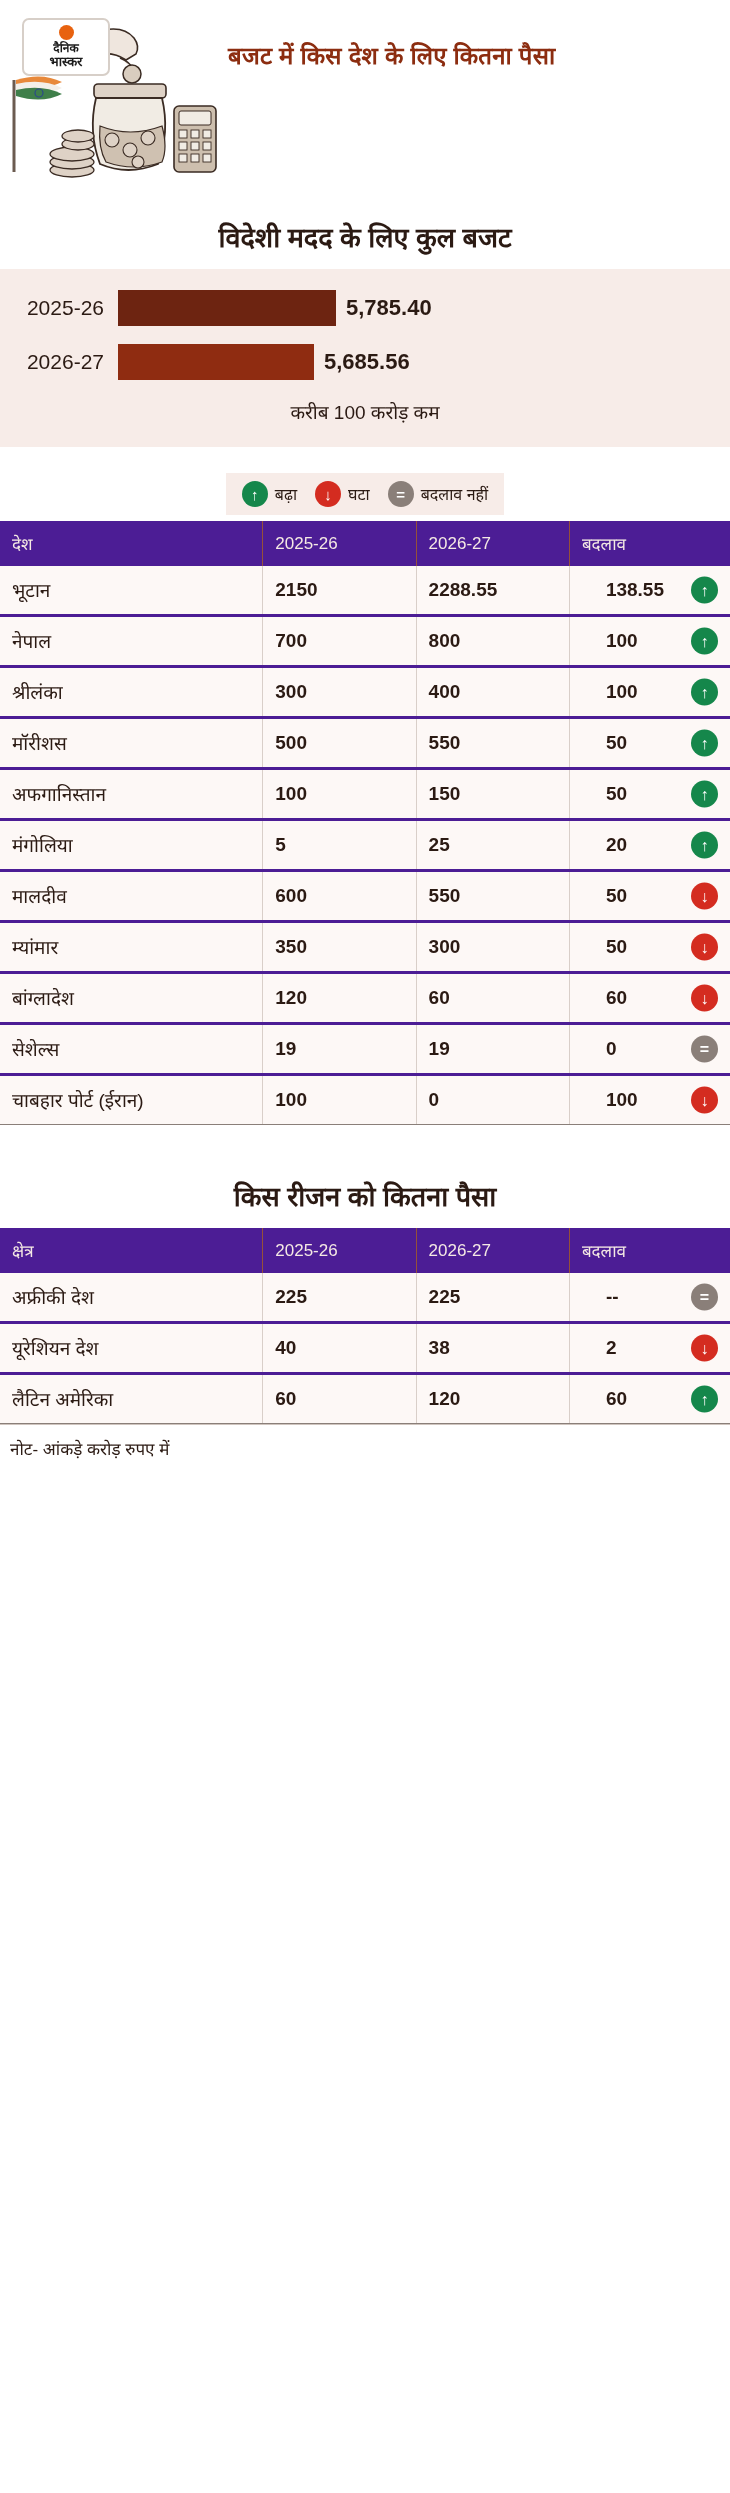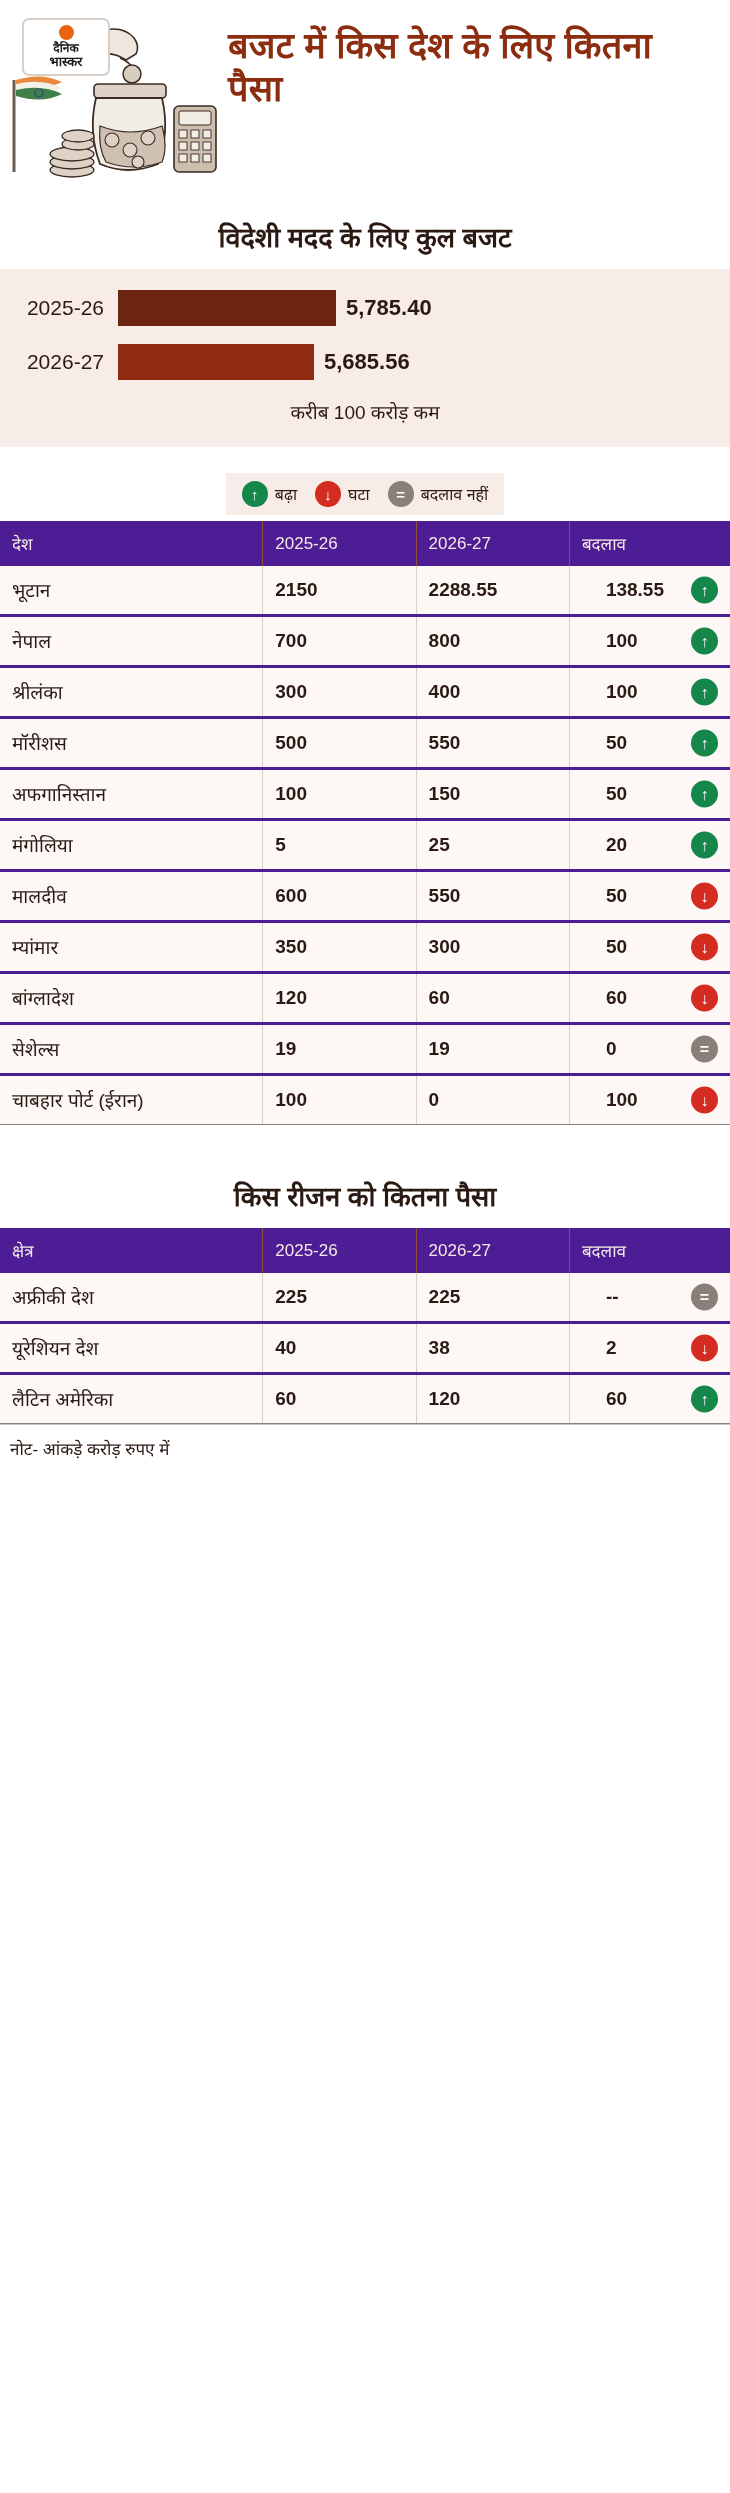--- a/index.html
+++ b/index.html
@@ -32,23 +32,23 @@
     width: 15px; height: 15px; border-radius: 50%;
     background: #e8620f; margin-bottom: 2px;
   }
   .logo .l1 { font-size: 12px; font-weight: bold; color: #1b1b1b; line-height: 13px; }
   .logo .l2 { font-size: 13px; font-weight: bold; color: #1b1b1b; line-height: 14px; }
 
   .hero-art { position: absolute; left: 8px; top: 22px; width: 215px; height: 168px; }
 
   .header-title {
     position: absolute;
-    left: 228px; top: 24px;
+    left: 228px; top: 34px;
     width: 480px;
-    font-size: 36px;
+    font-size: 24px;
     line-height: 43px;
     font-weight: bold;
     color: #8c2d10;
     letter-spacing: .2px;
   }
 
   
   .sec-title {
     text-align: center;
     font-size: 27px;

